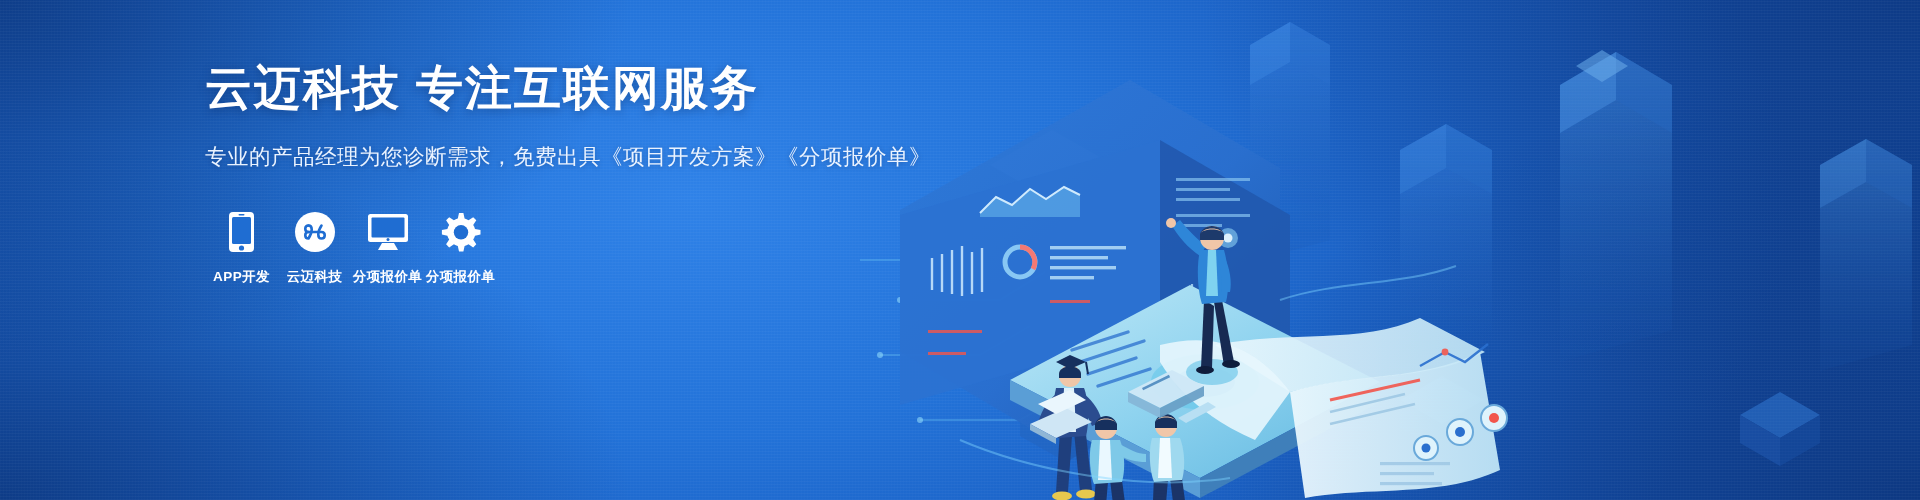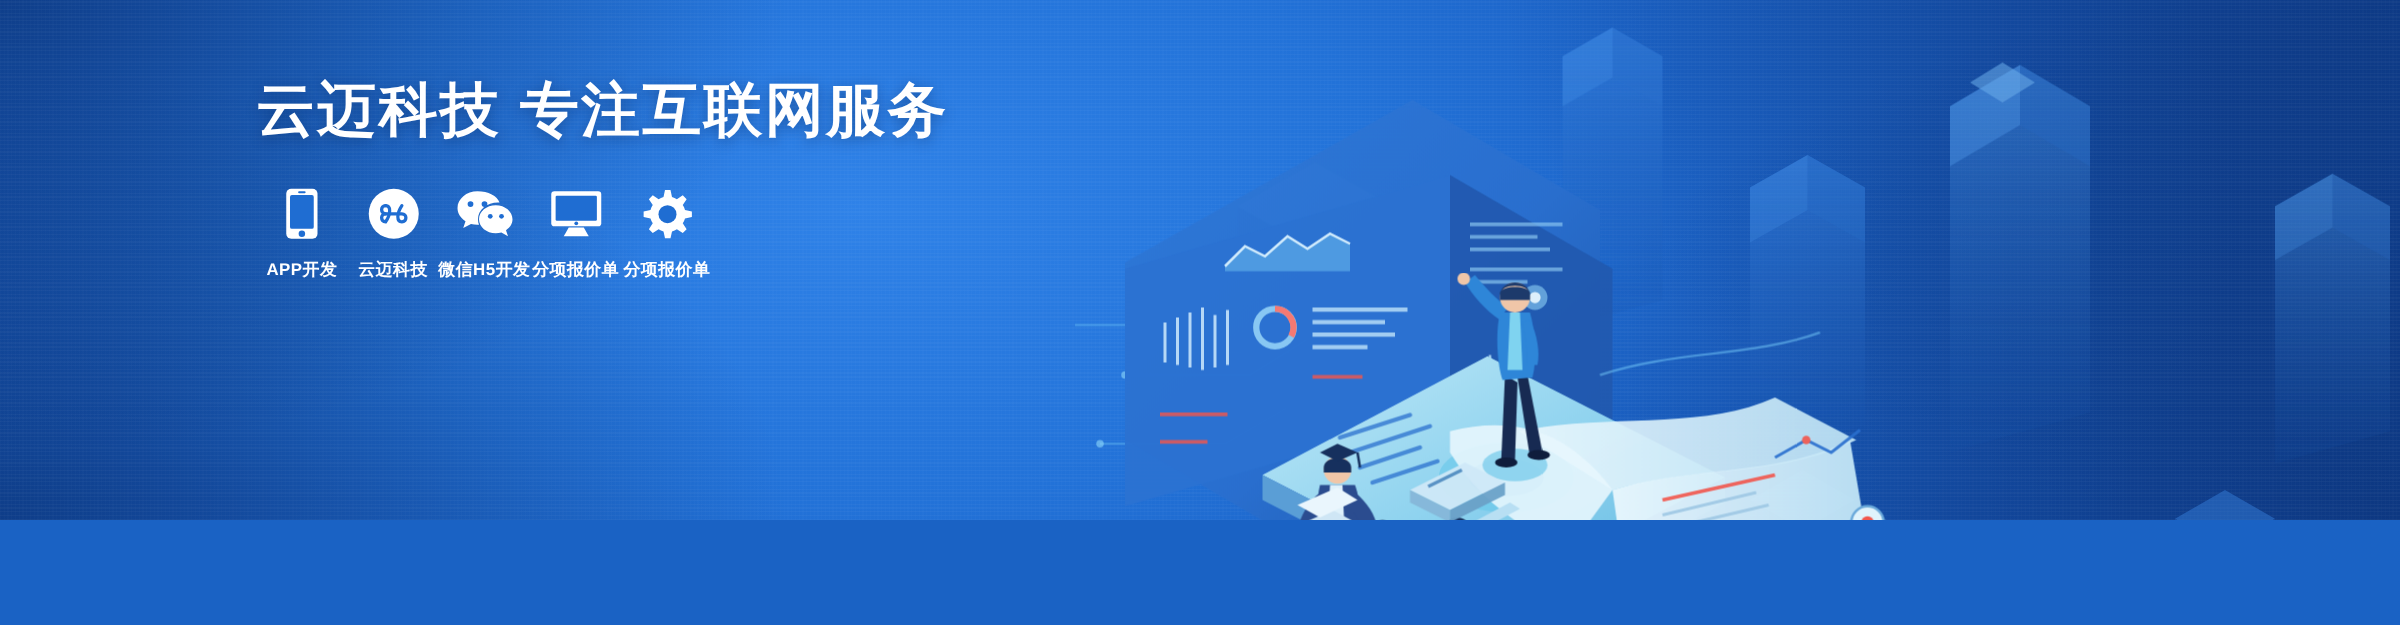--- a/index.html
+++ b/index.html
@@ -2,21 +2,21 @@
 <html><head>
 <meta charset="utf-8">
 <style>
   html,body{margin:0;padding:0;}
   body{
     width:1920px;height:500px;overflow:hidden;
     font-family:"Liberation Sans","DejaVu Sans",sans-serif;
     background:#1a62c4;
   }
   .banner{
-    position:relative;width:1920px;height:416px;overflow:hidden;
+    position:relative;width:1920px;height:500px;overflow:hidden;
     background:
       radial-gradient(ellipse 1100px 620px at 36% 40%, #2f82e8 0%, #2272d8 38%, #1b62c6 62%, #1450ae 100%),
       linear-gradient(135deg,#0e3d91 0%,#1658bb 30%,#1f6dd2 55%,#14509f 100%);
   }
   
   .vignette{
     position:absolute;inset:0;
     background:
       radial-gradient(ellipse 900px 520px at 0% 0%, rgba(6,35,92,.55), rgba(6,35,92,0) 70%),
       radial-gradient(ellipse 900px 520px at 0% 100%, rgba(6,35,92,.55), rgba(6,35,92,0) 70%),
@@ -383,20 +383,21 @@
       <g>
         <polygon points="318,418 348,402 356,407 326,423" fill="#b8dff3"></polygon>
       </g>
     </svg>
   </div>
 
   <div class="content">
 
     <h1 class="headline">云迈科技 专注互联网服务</h1>
 
+    <p class="subline">专业的产品经理为您诊断需求，免费出具《项目开发方案》《分项报价单》</p>
 
 
     <div class="icon-row">
 
       <div class="icon-item">
         <div class="icon-box">
           <svg width="27" height="42" viewBox="0 0 27 42" aria-hidden="true">
             <rect x="1" y="1" width="25" height="40" rx="4" ry="4" fill="#ffffff"></rect>
             <rect x="4" y="6" width="19" height="27" rx="1.5" ry="1.5" fill="#1f6dd2"></rect>
             <rect x="10.5" y="3" width="6" height="1.6" rx=".8" fill="#1f6dd2"></rect>
@@ -410,38 +411,20 @@
         <div class="icon-box">
           <svg width="42" height="42" viewBox="0 0 42 42" aria-hidden="true">
             <circle cx="21" cy="21" r="20" fill="#ffffff"></circle>
             <path d="M14.5,14.5 C10.2,14.5 10.2,21 14.5,21 C18.8,21 23.2,21 27.5,21 C31.8,21 31.8,27.5 27.5,27.5 C23.2,27.5 23.2,21 27.5,14.5" fill="none" stroke="#1f6dd2" stroke-width="2.6" stroke-linecap="round"></path>
             <path d="M14.5,14.5 C18.8,14.5 18.8,21 14.5,27.5 C10.2,27.5 10.2,21 14.5,21" fill="none" stroke="#1f6dd2" stroke-width="2.6" stroke-linecap="round"></path>
           </svg>
         </div>
         <div class="icon-label">云迈科技</div>
       </div>
 
-      <div class="icon-item">
-        <div class="icon-box">
-          <svg width="46" height="40" viewBox="0 0 46 40" aria-hidden="true">
-            <path d="M17,2 C8.2,2 1,8 1,15.4 C1,19.7 3.5,23.5 7.4,25.9 L5.6,31.4 L11.8,28.2
-                     C13.4,28.6 15.2,28.8 17,28.8 C17.4,28.8 17.8,28.8 18.2,28.8
-                     C17.7,27.4 17.4,25.9 17.4,24.3 C17.4,16.8 24.6,11 33.4,11
-                     C33.8,11 34.2,11 34.6,11 C32.9,5.8 25.6,2 17,2 Z" fill="#ffffff"></path>
-            <circle cx="11.4" cy="12.2" r="2.3" fill="#1f6dd2"></circle>
-            <circle cx="22.6" cy="12.2" r="2.3" fill="#1f6dd2"></circle>
-            <path d="M45,24.4 C45,18.2 39,13.2 31.6,13.2 C24.2,13.2 18.2,18.2 18.2,24.4
-                     C18.2,30.6 24.2,35.6 31.6,35.6 C33.2,35.6 34.7,35.4 36.1,35
-                     L41.4,38 L39.8,33.1 C43,31.1 45,28 45,24.4 Z" fill="#ffffff"></path>
-            <circle cx="27.2" cy="22" r="1.9" fill="#1f6dd2"></circle>
-            <circle cx="36.2" cy="22" r="1.9" fill="#1f6dd2"></circle>
-          </svg>
-        </div>
-        <div class="icon-label">微信H5开发</div>
-      </div>
 
       <div class="icon-item">
         <div class="icon-box">
           <svg width="42" height="38" viewBox="0 0 42 38" aria-hidden="true">
             <rect x="1" y="1" width="40" height="28" rx="2.5" ry="2.5" fill="#ffffff"></rect>
             <rect x="4.5" y="4.5" width="33" height="20" rx="1" fill="#1f6dd2"></rect>
             <circle cx="21" cy="26.6" r="1.5" fill="#1f6dd2"></circle>
             <polygon points="15,30 27,30 31,37 11,37" fill="#ffffff"></polygon>
           </svg>
         </div>

